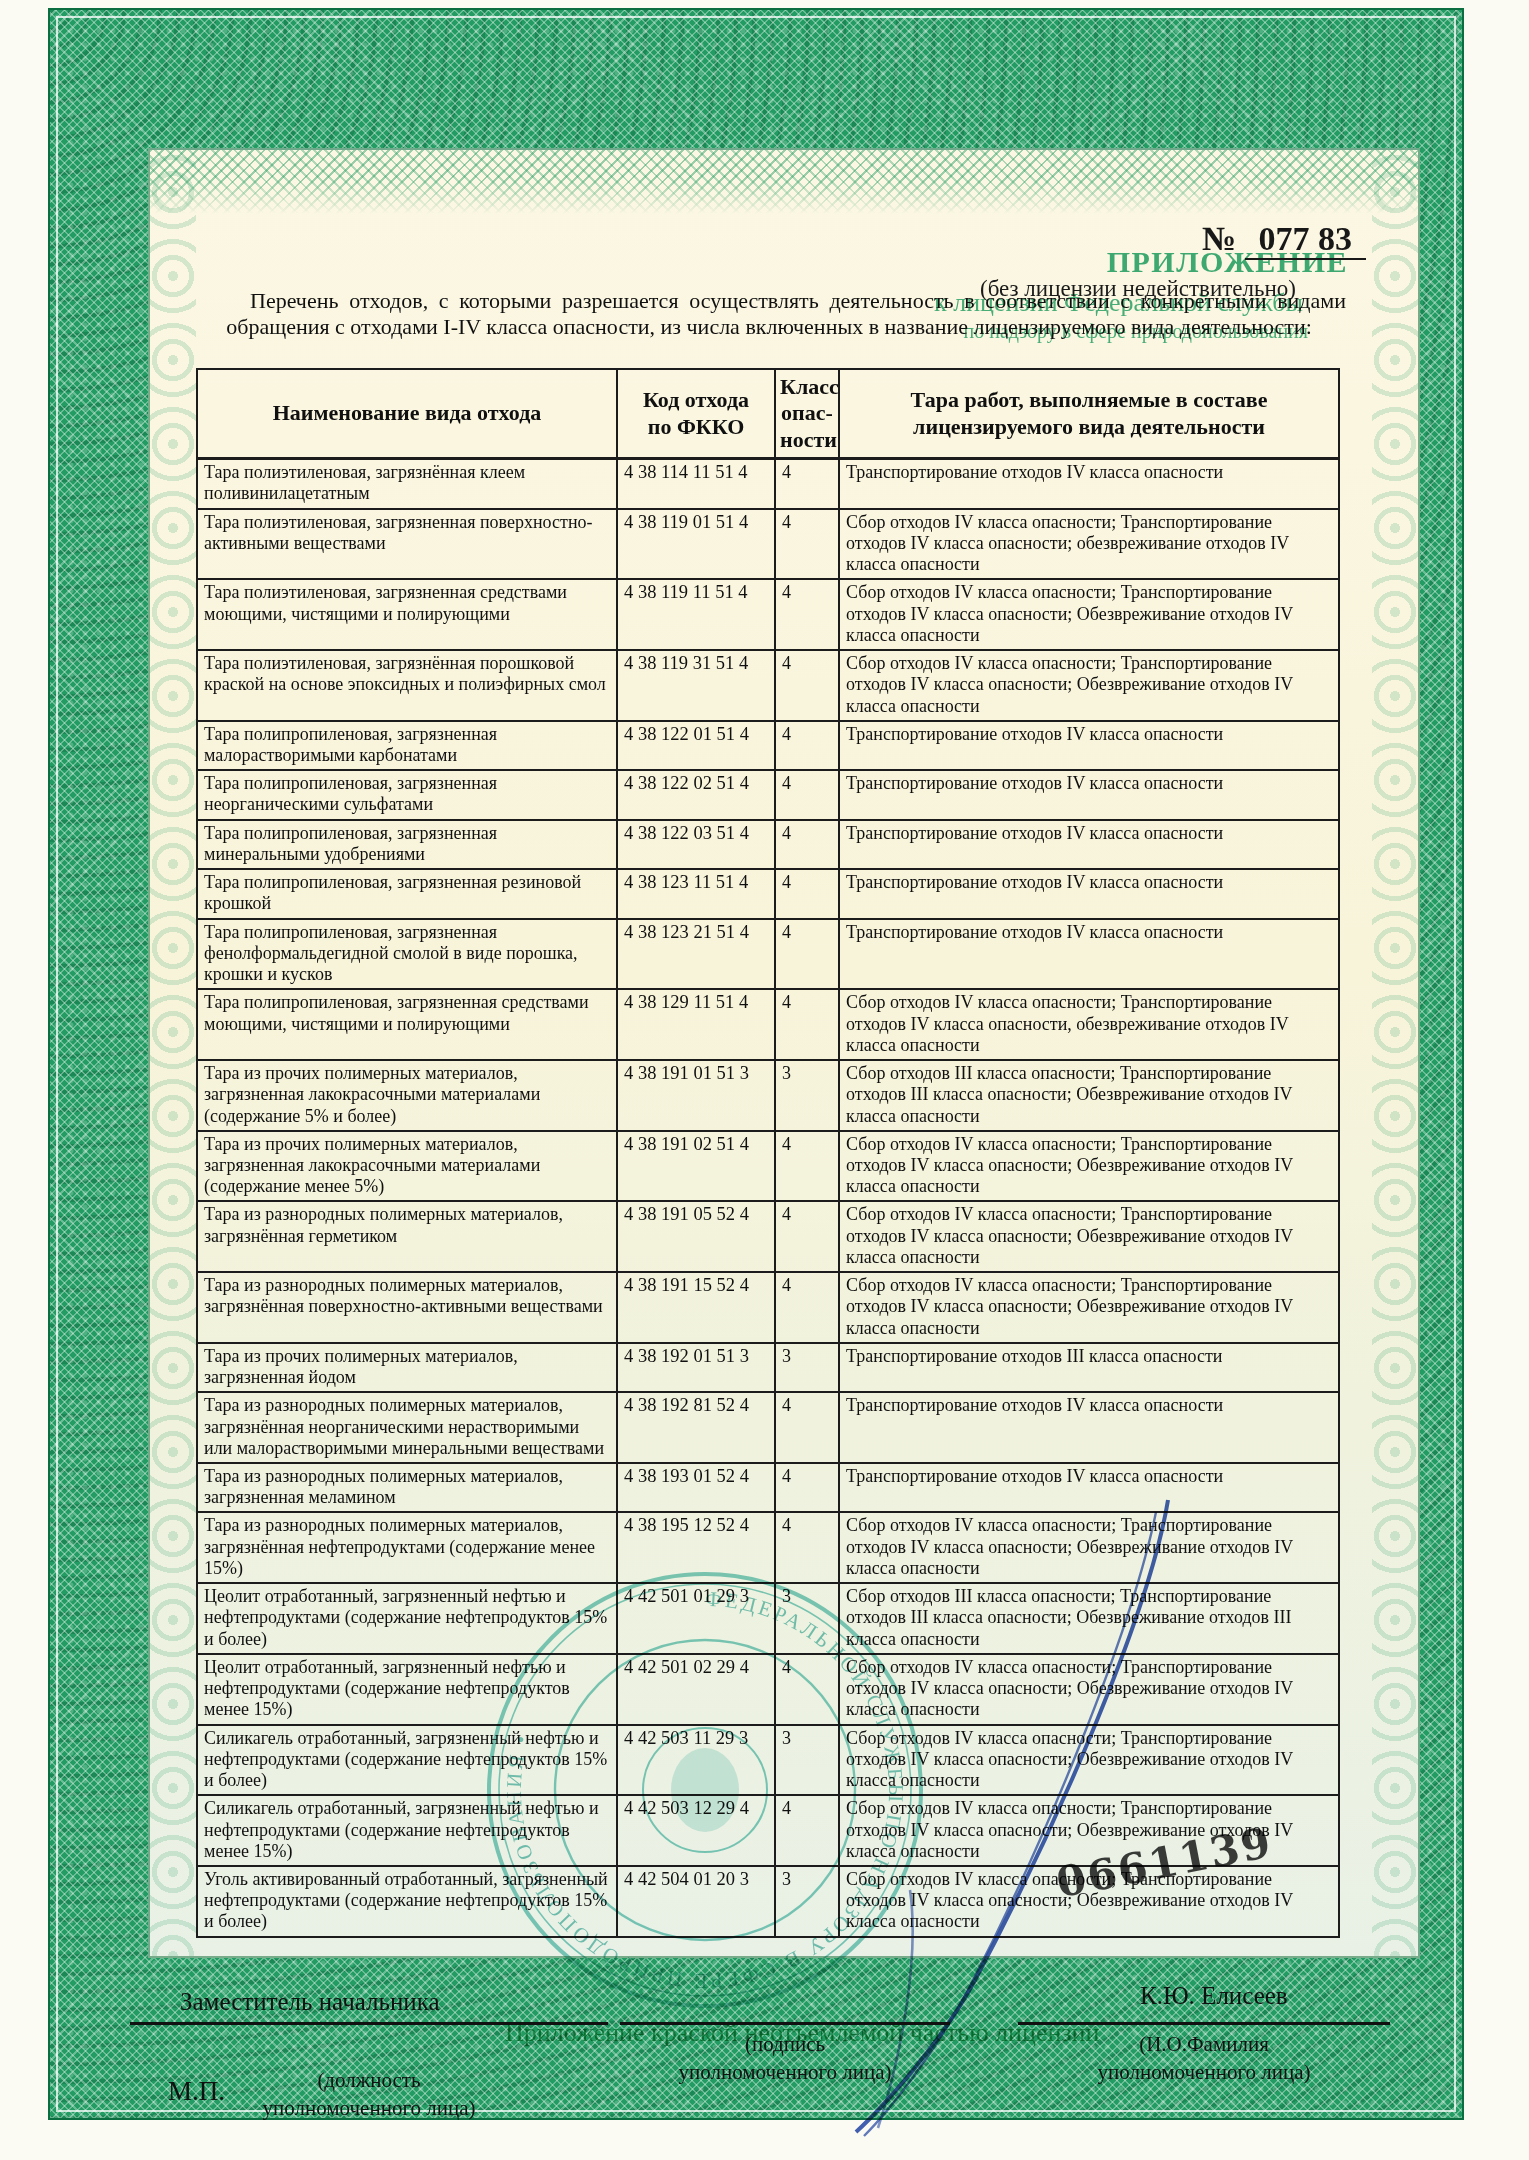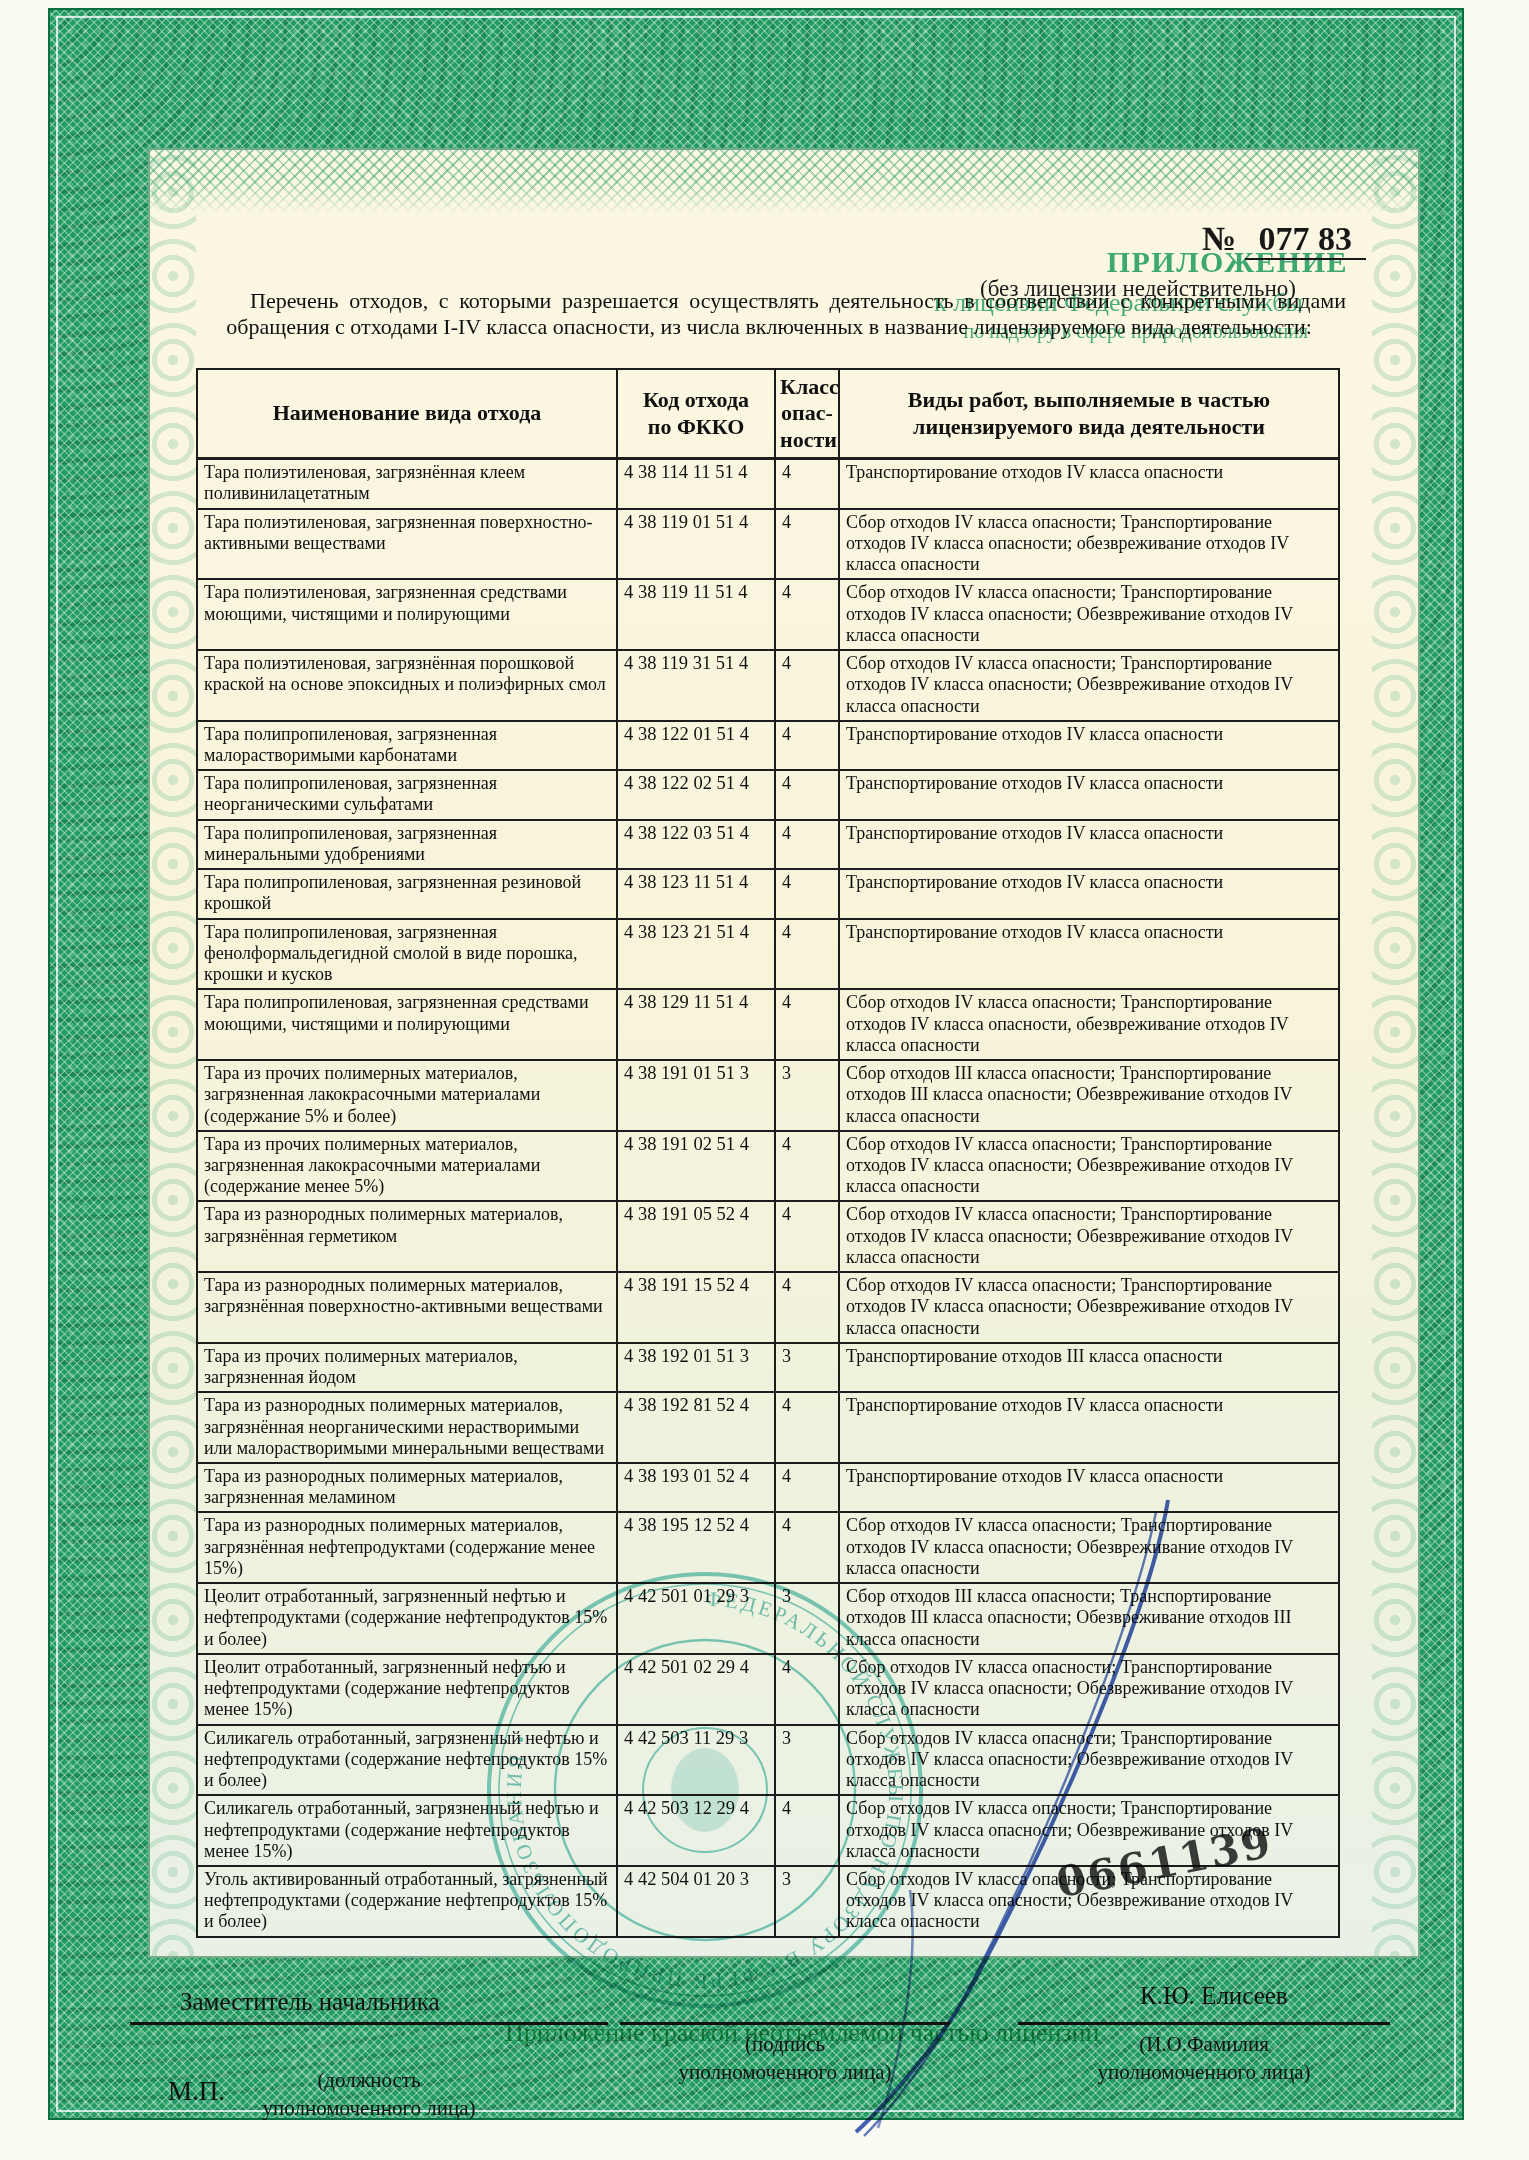--- a/index.html
+++ b/index.html
@@ -137,21 +137,21 @@
         <col class="c-works">
       </colgroup>
     <thead>
       <tr>
         <th>Наименование вида отхода</th>
         <th>Код отхода
 по ФККО</th>
         <th>Класс
 опас-
 ности</th>
-        <th>Виды работ, выполняемые в частью
+        <th>Тара работ, выполняемые в составе
 лицензируемого вида деятельности</th>
       </tr>
     </thead>
     <tbody>
         <tr>
           <td>Тара полиэтиленовая, загрязнённая клеем поливинилацетатным</td>
           <td class="code">4 38 114 11 51 4</td>
           <td class="cls">4</td>
           <td>Транспортирование отходов IV класса опасности</td>
         </tr>

